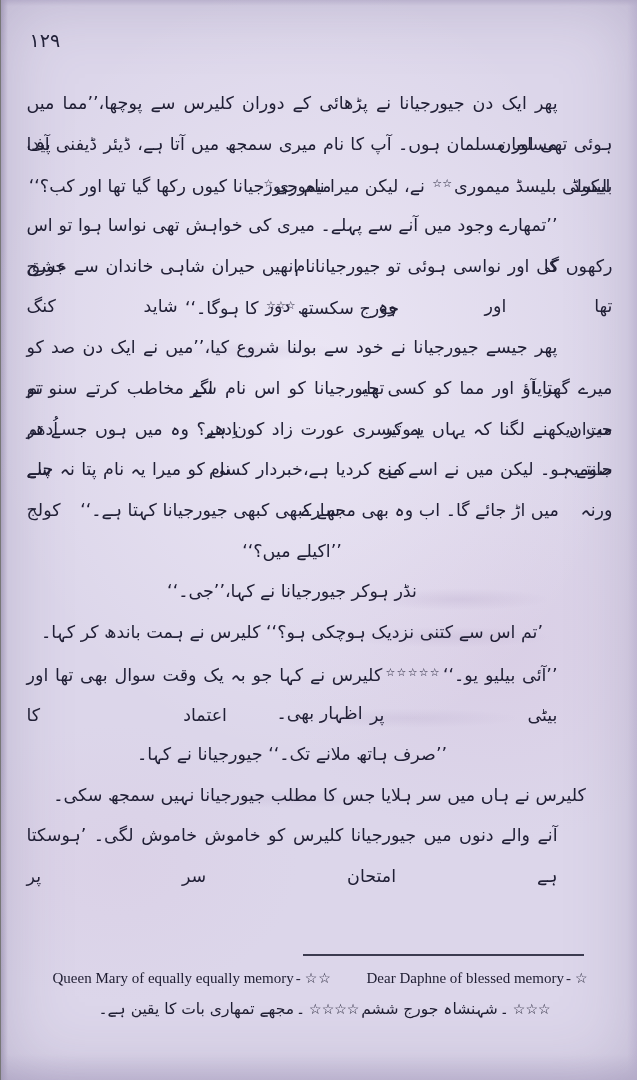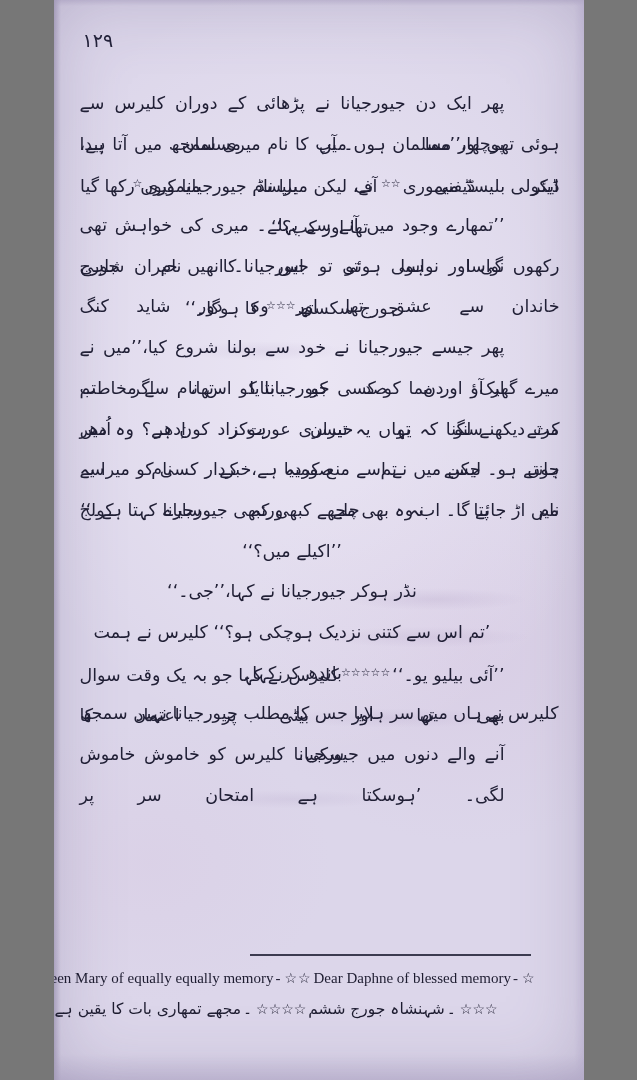--- a/index.html
+++ b/index.html
@@ -1,18 +1,18 @@
 <!DOCTYPE html>
 <html lang="ur"><head>
 <meta charset="utf-8">
 <style>
   html,body{margin:0;padding:0;background:#777;}
   .page{
     position:relative;
-    width:530px;height:1080px;
+    width:636px;height:1080px;
     margin:0 auto;
     overflow:hidden;
     background-color:#dcd6ea;
     background-image:
       radial-gradient(ellipse 430px 520px at 48% 34%, rgba(250,246,255,.50), rgba(250,246,255,0) 75%),
       radial-gradient(ellipse 320px 280px at 78% 60%, rgba(214,198,224,.45), rgba(214,198,224,0) 70%),
       radial-gradient(ellipse 260px 200px at 18% 80%, rgba(216,202,226,.40), rgba(216,202,226,0) 70%),
       linear-gradient(90deg, #b5adc7 0, rgba(181,173,199,0) 7px),
       linear-gradient(180deg, #c8c0da 0, rgba(200,192,218,0) 6px),
       linear-gradient(0deg, #c9c1db 0, rgba(201,193,219,0) 26px),
@@ -92,20 +92,22 @@
       <div class="line indent"><span>جورج سکستھ</span><span class="stars">☆☆☆</span><span> کا ہوگا۔‘‘</span></div>
       <div class="line indent fill"><span>پھر جیسے جیورجیانا نے خود سے بولنا شروع کیا،’’میں نے ایک دن صد کو بتایا تھا، اگر تم</span></div>
       <div class="line fill"><span>میرے گھر آؤ اور مما کو کسی جیورجیانا کو اس نام سے مخاطب کرتے سنو تو حیران ہوکر اِدھر اُدھر</span></div>
       <div class="line fill"><span>مت دیکھنے لگنا کہ یہاں یہ تیسری عورت زاد کون ہے؟ وہ میں ہوں جسے تم صومیہ کے نام سے</span></div>
       <div class="line fill"><span>جانتے ہو۔ لیکن میں نے اسے منع کردیا ہے،خبردار کسی کو میرا یہ نام پتا نہ چلے ورنہ سارے کولج</span></div>
       <div class="line"><span>میں اڑ جائے گا۔ اب وہ بھی مجھے کبھی کبھی جیورجیانا کہتا ہے۔‘‘</span></div>
       <div class="line indent"><span>’’اکیلے میں؟‘‘</span></div>
       <div class="line indent"><span>نڈر ہوکر جیورجیانا نے کہا،’’جی۔‘‘</span></div>
       <div class="line indent"><span>’تم اس سے کتنی نزدیک ہوچکی ہو؟‘‘ کلیرس نے ہمت باندھ کر کہا۔</span></div>
       <div class="line indent fill"><span>’’آئی بیلیو یو۔‘‘</span><span class="stars">☆☆☆☆☆</span><span>کلیرس نے کہا جو بہ یک وقت سوال بھی تھا اور بیٹی پر اعتماد کا</span></div>
+      <div class="line"><span>اظہار بھی۔</span></div>
+      <div class="line indent"><span>’’صرف ہاتھ ملانے تک۔‘‘ جیورجیانا نے کہا۔</span></div>
       <div class="line"><span>کلیرس نے ہاں میں سر ہلایا جس کا مطلب جیورجیانا نہیں سمجھ سکی۔</span></div>
       <div class="line indent fill"><span>آنے والے دنوں میں جیورجیانا کلیرس کو خاموش خاموش لگی۔ ’ہوسکتا ہے امتحان سر پر</span></div>
     </div>
   <div class="footnote-rule"></div>
   <div class="fn-row fn-en">
       <span class="fn-item"><span class="fn-stars">☆</span><span class="fn-sep">-</span><span>Dear Daphne of blessed memory</span></span>
       <span class="fn-item"><span class="fn-stars">☆☆</span><span class="fn-sep">-</span><span>Queen Mary of equally equally memory</span></span>
     </div>
   <div class="fn-row fn-ur">
       <span class="fn-item"><span class="fn-stars">☆☆☆</span><span class="fn-sep">۔</span><span>شہنشاہ جورج ششم</span></span>

